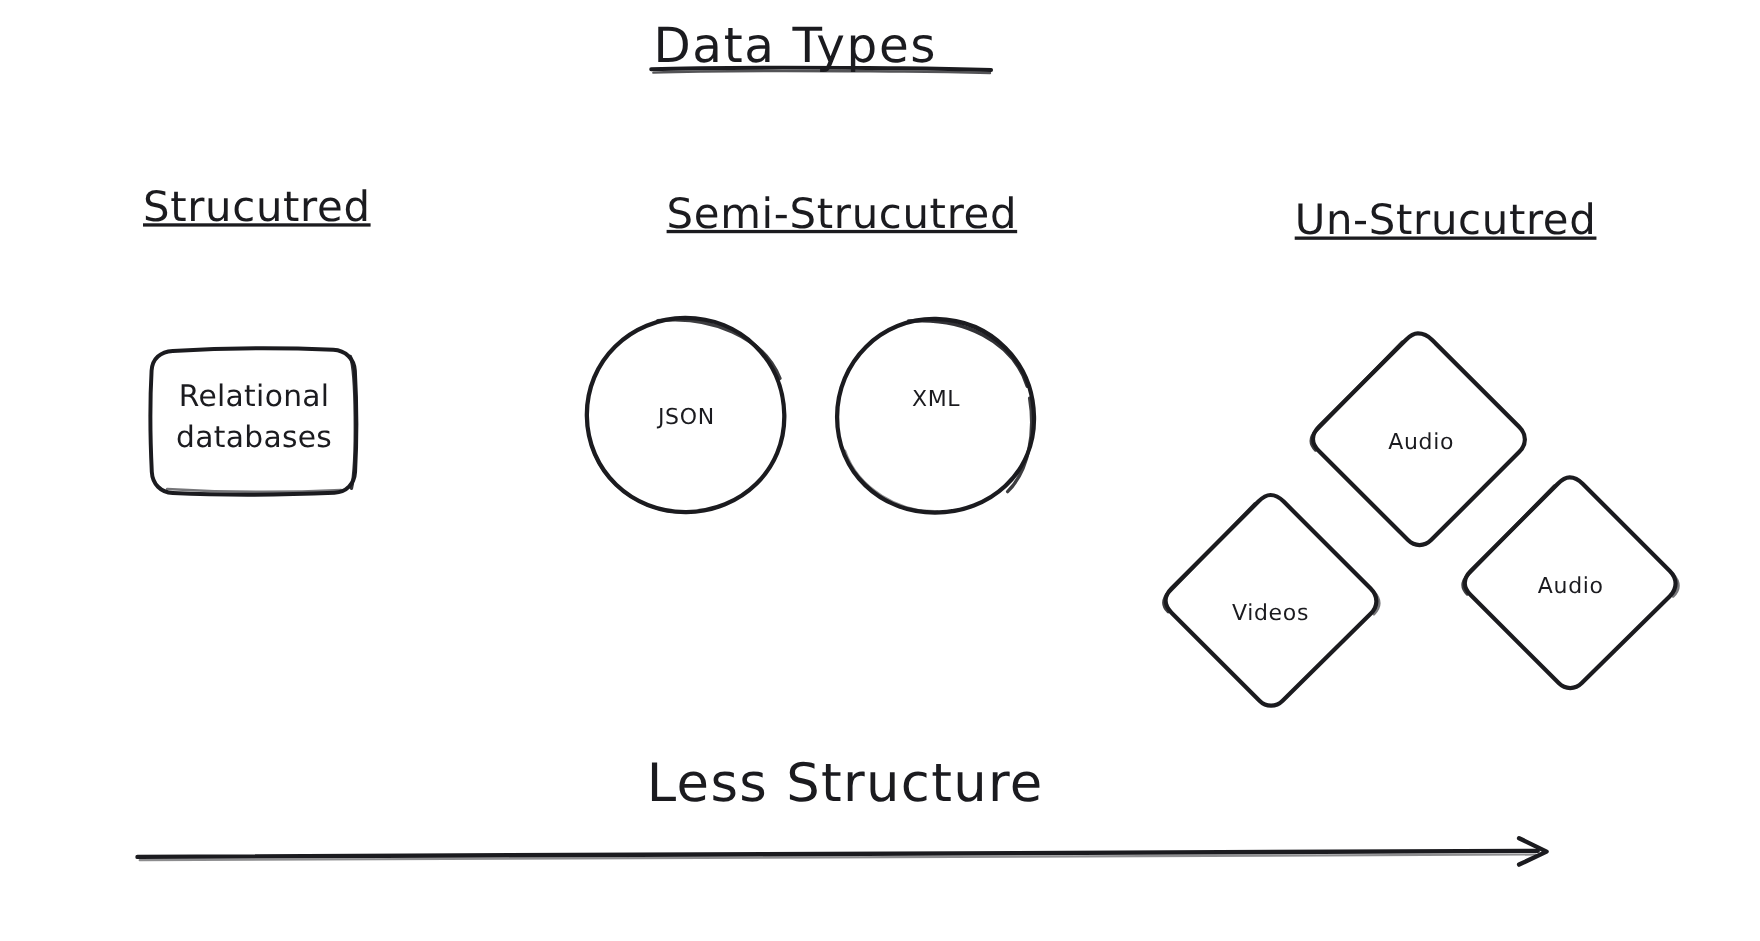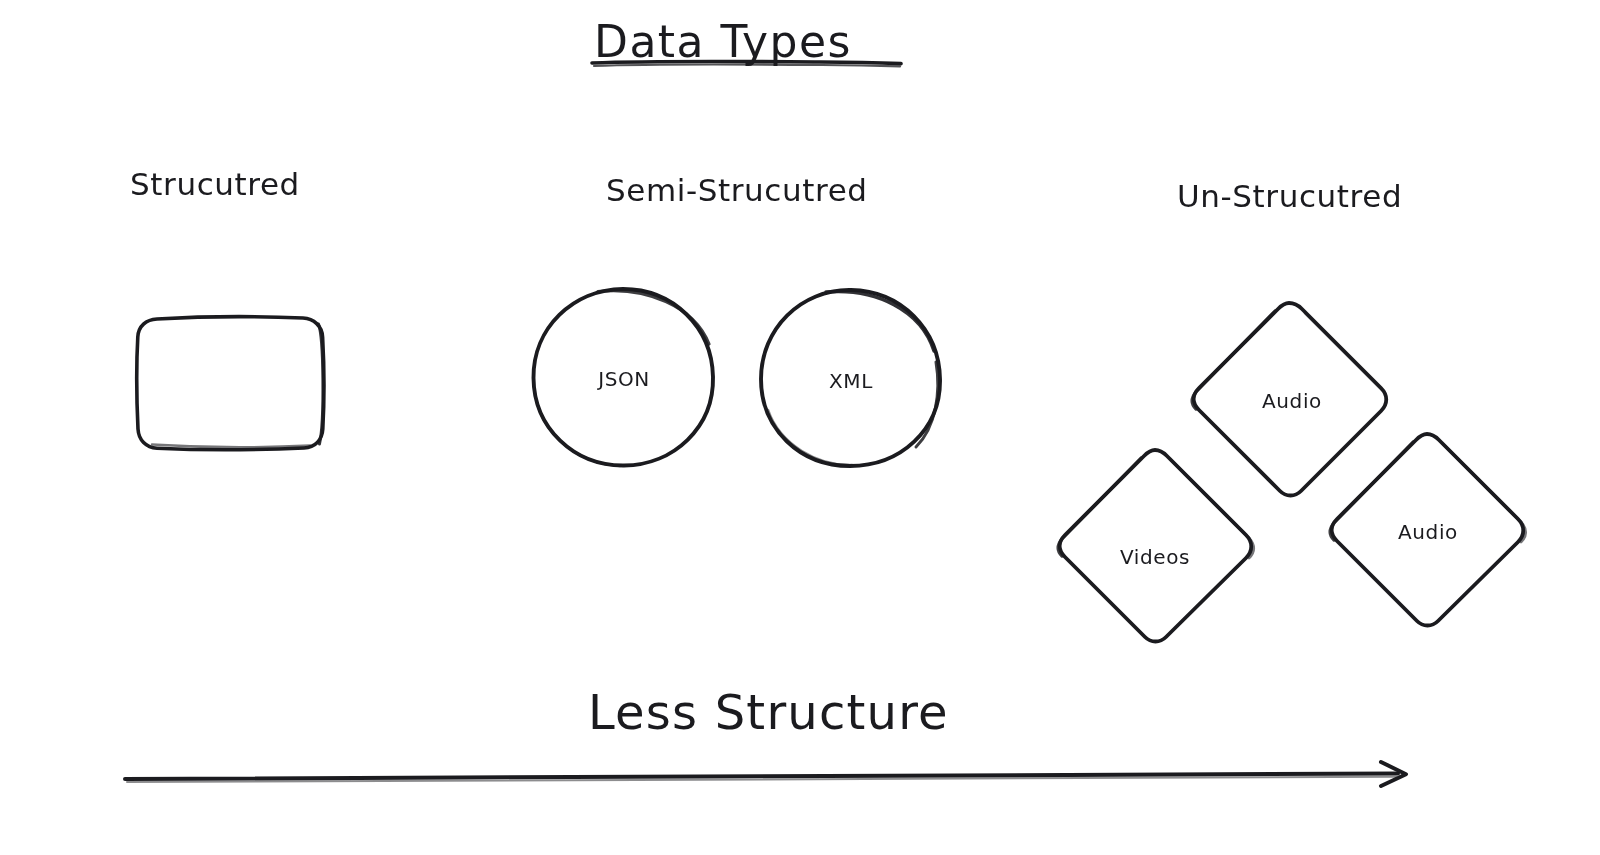--- a/index.html
+++ b/index.html
@@ -32,22 +32,23 @@
     white-space: nowrap;
     letter-spacing: 0.5px;
     transform-origin: center center;
   }
   .title {
     font-size: 44px;
     font-weight: 400;
     letter-spacing: 1.5px;
   }
   .col-label {
-    font-size: 31px;
+    font-size: 38px;
     letter-spacing: 0.6px;
+    text-decoration: underline;
   }
   .axis-label {
     font-size: 48px;
     letter-spacing: 1.2px;
   }
   .node-label {
     font-size: 27px;
     text-align: center;
     line-height: 1.42;
     letter-spacing: 0.3px;
@@ -161,24 +162,28 @@
   </svg>
 
   <div class="hand title" style="left: 594px; top: 16px;">Data Types</div>
 
   <div class="hand col-label" style="left: 130px; top: 166px;">Strucutred</div>
 
   <div class="hand col-label" style="left: 606px; top: 172px;">Semi-Strucutred</div>
 
   <div class="hand col-label" style="left: 1177px; top: 178px;">Un-Strucutred</div>
 
+  <div class="hand node-label centered" style="left: 231px; top: 380px; width: 200px;">
+    <div>Relational</div>
+    <div>databases</div>
+  </div>
 
   <div class="hand node-label small centered" style="left: 624px; top: 379px; width: 140px;">JSON</div>
 
-  <div class="hand node-label small centered" style="left: 851px; top: 381px; width: 140px;">XML</div>
+  <div class="hand node-label small centered" style="left: 851px; top: 362px; width: 140px;">XML</div>
 
   <div class="hand node-label small centered" style="left: 1292px; top: 401px; width: 150px;">Audio</div>
 
   <div class="hand node-label small centered" style="left: 1155px; top: 557px; width: 150px;">Videos</div>
 
   <div class="hand node-label small centered" style="left: 1428px; top: 532px; width: 150px;">Audio</div>
 
   <div class="hand axis-label" style="left: 588px; top: 684px;">Less Structure</div>
 
 </div>

